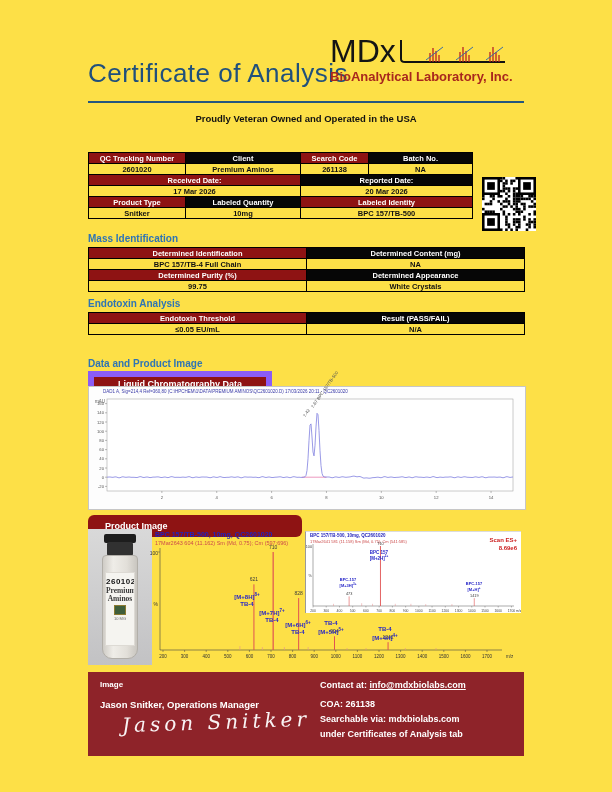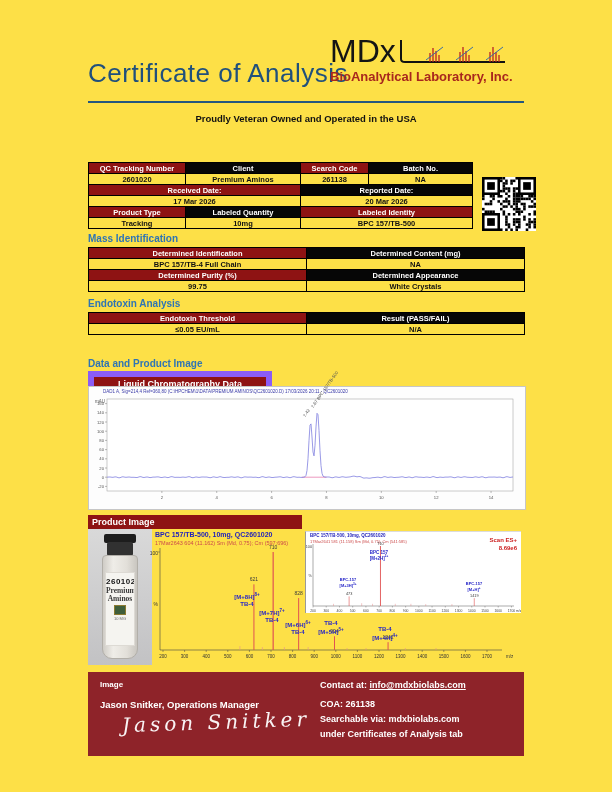--- a/index.html
+++ b/index.html
@@ -15,41 +15,41 @@
   .header-rule{position:absolute;left:88px;top:101px;width:436px;border-top:2px solid #24577F;}
 
   .intro{position:absolute;left:0;width:612px;text-align:center;font-size:9.5px;font-weight:bold;color:#111;}
   #intro1{top:113px;} #intro2{top:143px;}
 
   
   table.ct{position:absolute;border-collapse:collapse;table-layout:fixed;font-size:7.5px;font-weight:bold;color:#111;text-align:center;}
   table.ct td{border:1px solid #000;height:10px;padding:0 2px;vertical-align:middle;overflow:hidden;}
   .hd-red{background:#8E1313;color:#fff;}
   .hd-blk{background:#060606;color:#fff;}
-  #info-table{left:88px;top:162px;width:384px;}
+  #info-table{left:88px;top:152px;width:384px;}
   #mass-table,#endo-table{left:88px;width:436px;}
   #mass-table{top:247px;} #endo-table{top:312px;}
 
   #qr{position:absolute;left:482px;top:177px;width:54px;height:54px;background:#fff;}
 
   .section-h{position:absolute;left:88px;font-size:10px;font-weight:bold;color:#2E74B5;}
   #h-mass{top:233px;} #h-endo{top:298px;} #h-data{top:358px;}
 
   
   .lc-tab{position:absolute;left:88px;top:371px;width:172px;height:14px;background:#8E1313;border:6px solid #8b5cf6;
           color:#fff;font-size:9px;font-weight:bold;display:flex;align-items:center;justify-content:center;}
   .lc-panel{position:absolute;left:88px;top:386px;width:436px;height:122px;border:1px solid #c6c6c6;background:#fdfdfd;}
   .lc-sig{position:absolute;left:14px;top:2px;font-size:4.5px;color:#3a3aa8;white-space:nowrap;}
   #lc-svg{position:absolute;left:0;top:8px;}
   .lc-pk{position:absolute;font-size:4.5px;color:#555;transform:rotate(-55deg);transform-origin:0 100%;white-space:nowrap;}
   #lc-pk1{left:306px;top:413px;} #lc-pk2{left:314px;top:404px;}
 
   
-  .bar{position:absolute;top:515px;height:14px;background:#8E1313;color:#fff;font-size:9px;font-weight:bold;
-       display:flex;align-items:center;padding-left:4px;box-sizing:border-box;}
+  .bar{position:absolute;top:515px;height:22px;background:#8E1313;color:#fff;font-size:9px;font-weight:bold;
+       display:flex;align-items:center;padding-left:17px;box-sizing:border-box;border-radius:6px;}
   #bar-left{left:88px;width:214px;} #bar-right{left:304px;width:220px;}
 
   
   .photo{position:absolute;left:88px;top:529px;width:64px;height:136px;background:linear-gradient(#d9d9d9,#c2c2c4);}
   .vial-cap-top{position:absolute;left:16px;top:5px;width:32px;height:9px;background:#1d1d1d;border-radius:2px;}
   .vial-cap{position:absolute;left:19px;top:13px;width:26px;height:14px;background:#313131;border-radius:2px;}
   .vial-body{position:absolute;left:14px;top:26px;width:36px;height:104px;background:linear-gradient(90deg,#cfccc6,#efede8 30%,#e2dfd9 70%,#c9c6c0);
              border:1px solid #b2afa9;border-radius:4px 4px 10px 10px;box-sizing:border-box;}
   .vial-label{position:absolute;left:2px;top:16px;right:2px;height:72px;background:#f5f4f0;border:1px solid #dddad4;text-align:center;overflow:hidden;}
   .vial-num{font-size:8px;font-weight:bold;letter-spacing:.5px;color:#141414;margin-top:4px;}
@@ -160,21 +160,21 @@
     <tr>
       <td colspan="2">17 Mar 2026</td>
       <td colspan="2">20 Mar 2026</td>
     </tr>
     <tr>
       <td class="hd-red">Product Type</td>
       <td class="hd-blk">Labeled Quantity</td>
       <td class="hd-red" colspan="2">Labeled Identity</td>
     </tr>
     <tr>
-      <td>Tracking</td>
+      <td>Snitker</td>
       <td>10mg</td>
       <td colspan="2">BPC 157/TB-500</td>
     </tr>
   </tbody>
     </table>
 
   <svg id="qr">
       <rect x="18" y="0" width="2.5714285714285716" height="2.5714285714285716" fill="#000"></rect>
       <rect x="20.571428571428573" y="0" width="2.5714285714285716" height="2.5714285714285716" fill="#000"></rect>
       <rect x="33.42857142857143" y="0" width="2.5714285714285716" height="2.5714285714285716" fill="#000"></rect>

